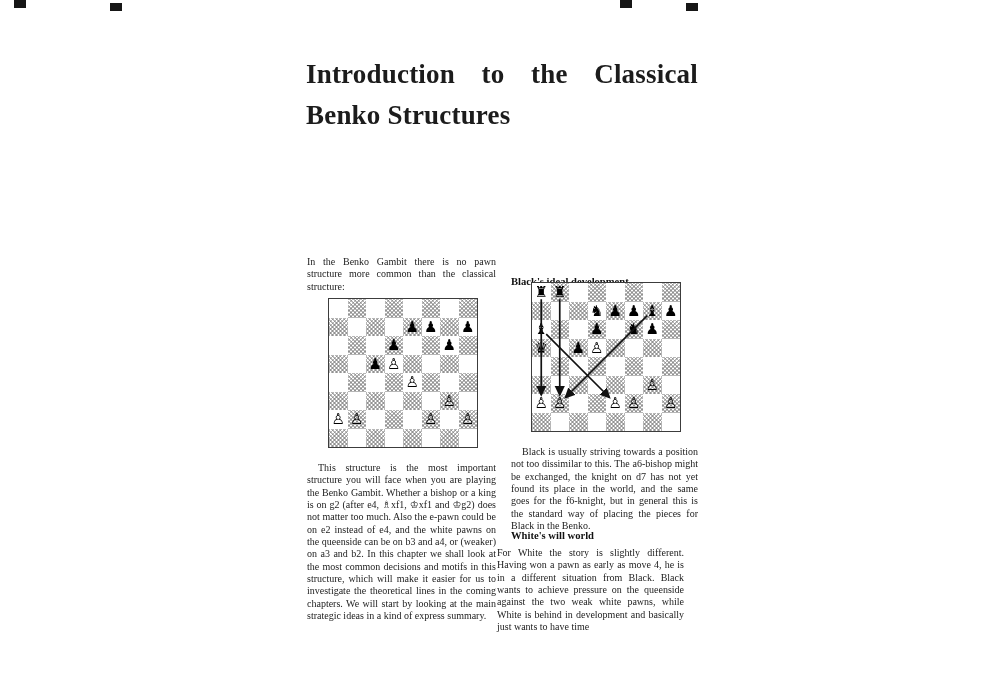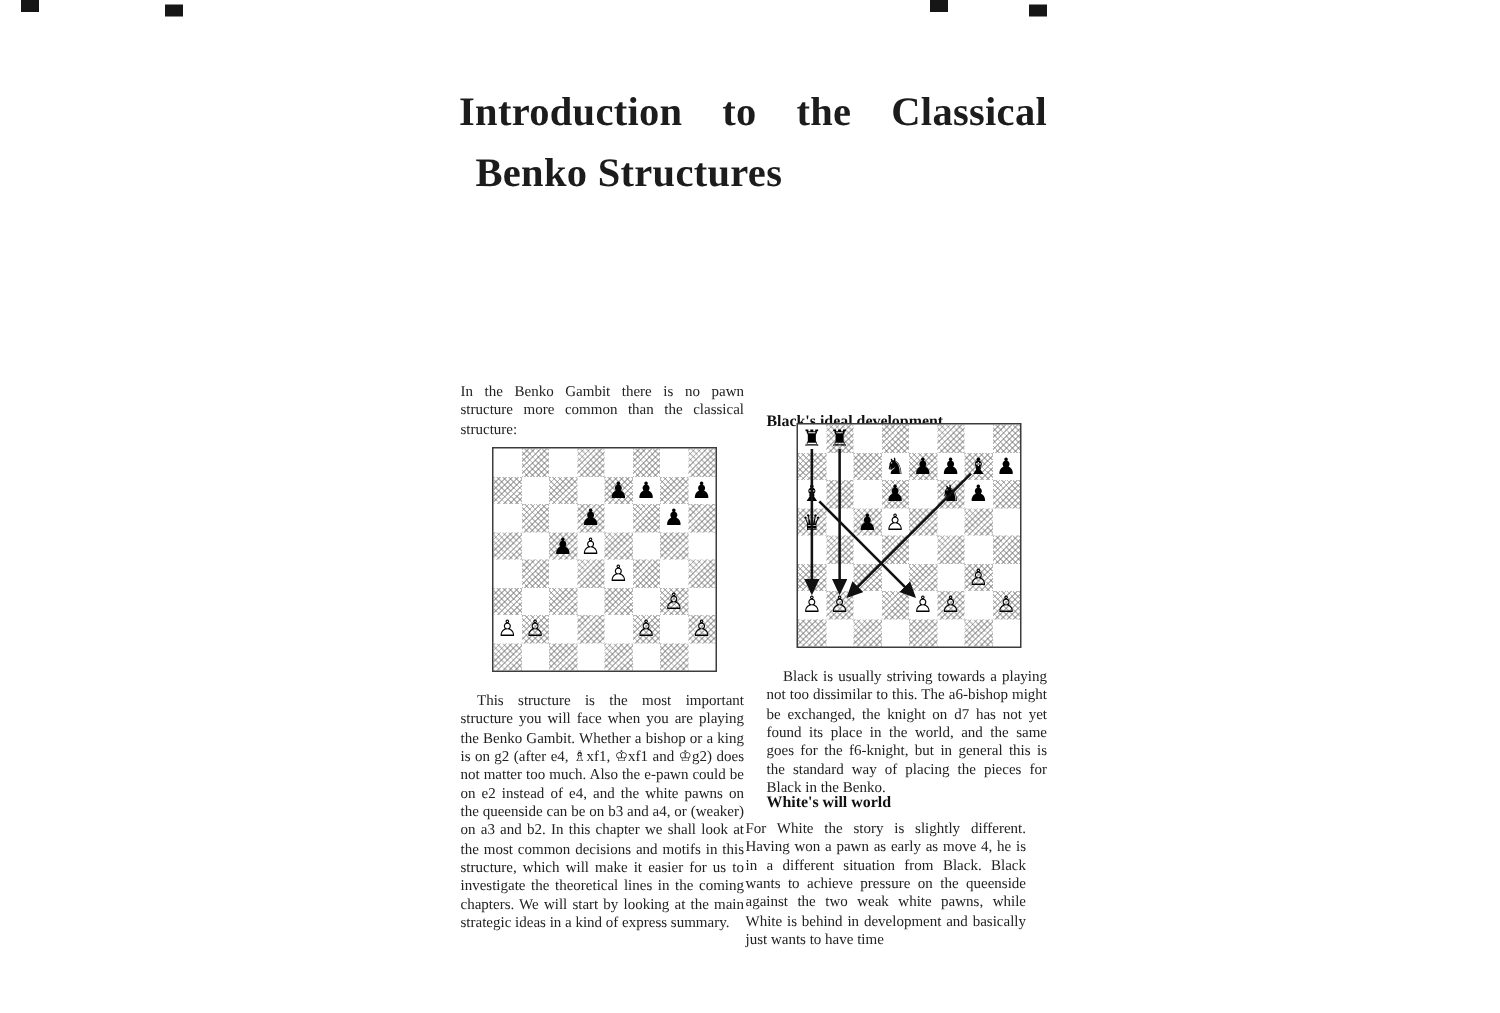--- a/index.html
+++ b/index.html
@@ -4,21 +4,21 @@
 <style>
   html,body{margin:0;padding:0;}
   body{width:1000px;height:675px;position:relative;background:#ffffff;overflow:hidden;
        font-family:"Liberation Serif","DejaVu Sans",serif;color:#1c1c1c;}
   .abs{position:absolute;}
   
   .mark{position:absolute;background:#161616;}
   
   #title-l1{left:306px;top:59px;width:392px;font-size:27px;font-weight:bold;
             text-align:justify;text-align-last:justify;letter-spacing:.2px;}
-  #title-l2{left:306px;top:100px;width:392px;font-size:27px;font-weight:bold;letter-spacing:.2px;margin-left:11px;}
+  #title-l2{left:306px;top:100px;width:392px;font-size:27px;font-weight:bold;letter-spacing:.2px;}
   
   .para{font-size:10px;line-height:12.35px;text-align:justify;color:#222;}
   .indent{text-indent:11px;}
   .heading{font-size:10.6px;font-weight:bold;color:#111;}
   #lc-intro{left:307px;top:256px;width:189px;}
   #lc-body{left:307px;top:462px;width:189px;font-family:Liberation Serif, serif;}
   #rc-head1{left:511px;top:240px;width:187px;margin-top:36px;}
   #rc-para1{left:511px;top:446px;width:187px;}
   #rc-head2{left:511px;top:530px;width:187px;}
   #rc-para2{left:497px;top:547px;width:187px;}
@@ -252,15 +252,15 @@
         <marker id="ah1" markerWidth="7" markerHeight="7" refX="5.1" refY="3" orient="auto">
           <path d="M0,0 L6.3,3 L0,6 Z" fill="#111111"></path>
         </marker>
       </defs>
       <line x1="9.25" y1="16.25" x2="9.25" y2="111.75" stroke="#111111" stroke-width="1.7" marker-end="url(#ah1)"></line>
       <line x1="27.75" y1="16.25" x2="27.75" y2="111.75" stroke="#111111" stroke-width="1.7" marker-end="url(#ah1)"></line>
       <line x1="14.199747468305832" y1="51.19974746830583" x2="77.23959235991434" y2="114.23959235991434" stroke="#111111" stroke-width="1.7" marker-end="url(#ah1)"></line>
       <line x1="115.30025253169417" y1="32.69974746830583" x2="33.76040764008565" y2="114.23959235991434" stroke="#111111" stroke-width="1.7" marker-end="url(#ah1)"></line>
     </svg>
   </div>
-<div id="rc-para1" class="abs para indent">Black is usually striving towards a playing not too dissimilar to this. The a6-bishop might be exchanged, the knight on d7 has not yet found its place in the world, and the same goes for the f6-knight, but in general this is the standard way of placing the pieces for Black in the Benko.</div>
+<div id="rc-para1" class="abs para indent">Black is usually striving towards a position not too dissimilar to this. The a6-bishop might be exchanged, the knight on d7 has not yet found its place in the world, and the same goes for the f6-knight, but in general this is the standard way of placing the pieces for Black in the Benko.</div>
 <div id="rc-head2" class="abs heading">White's will world</div>
 <div id="rc-para2" class="abs para">For White the story is slightly different. Having won a pawn as early as move 4, he is in a different situation from Black. Black wants to achieve pressure on the queenside against the two weak white pawns, while White is behind in development and basically just wants to have time</div>
 
 </body></html>

